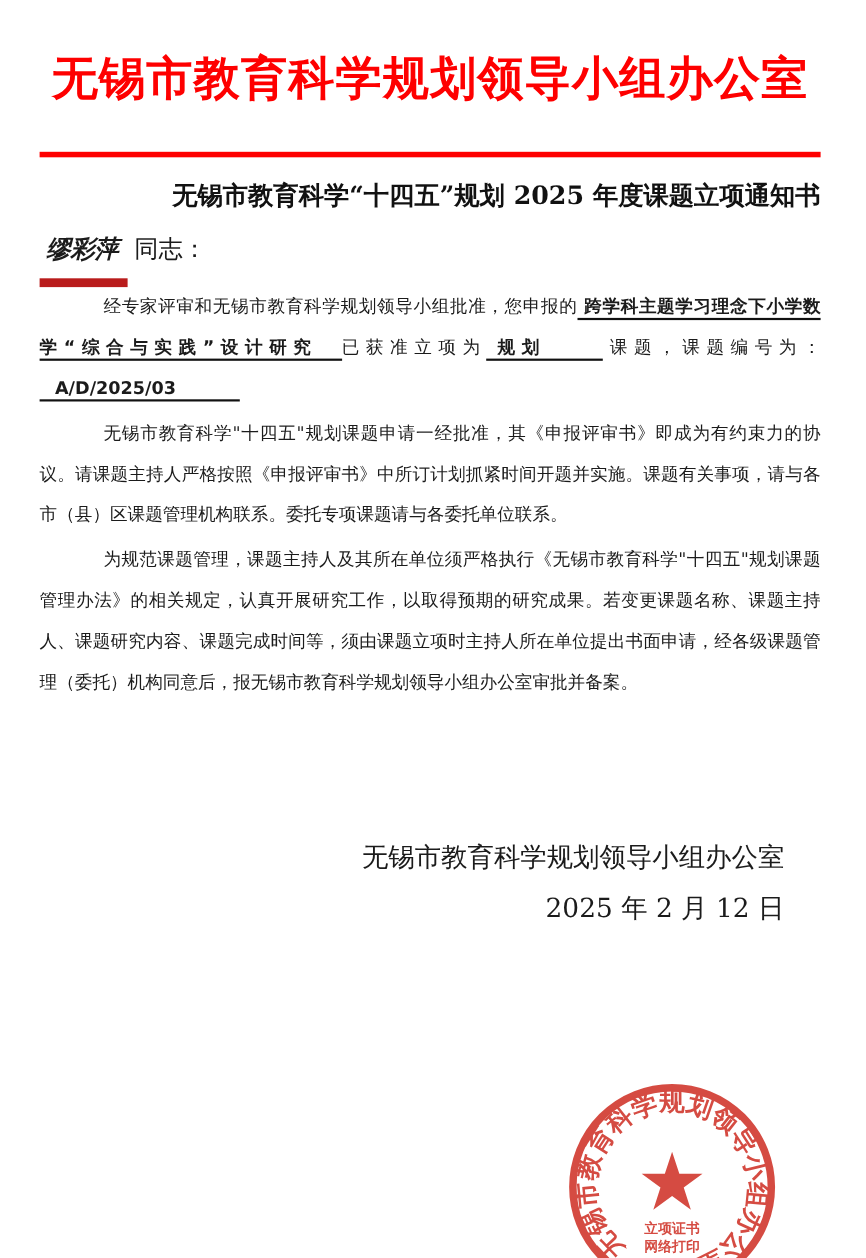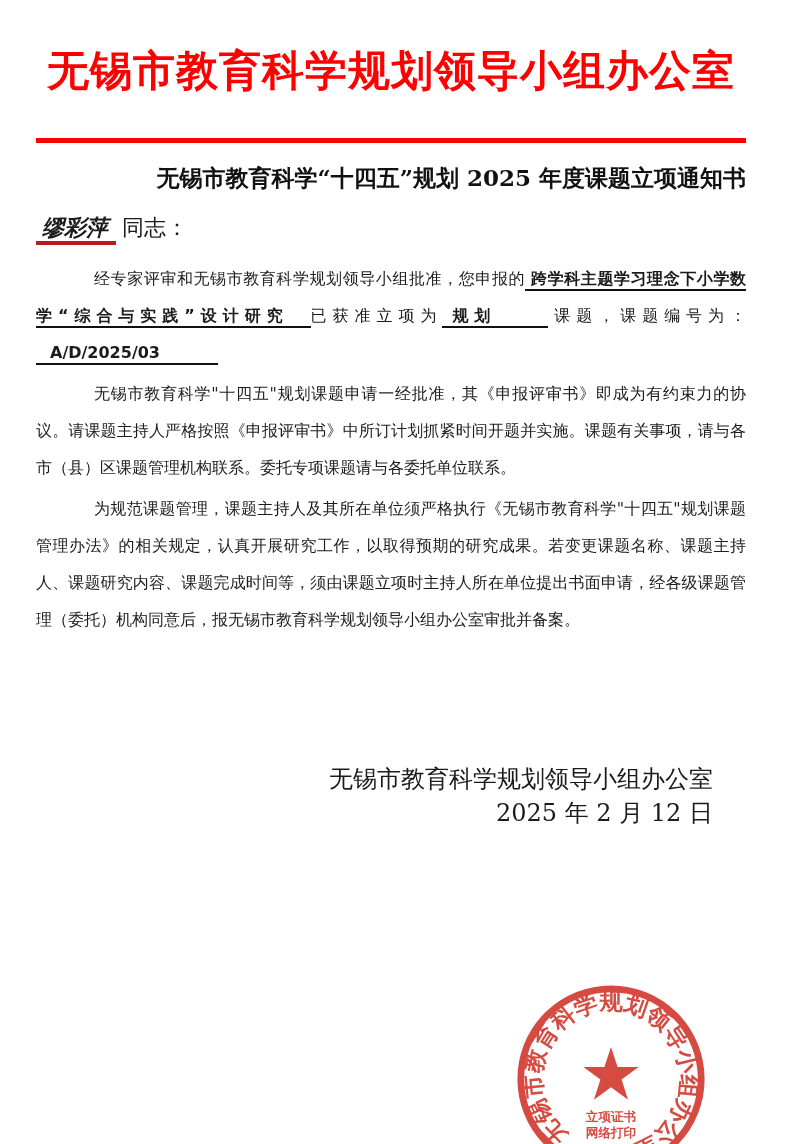--- a/index.html
+++ b/index.html
@@ -44,22 +44,22 @@
     white-space: nowrap;
   }
   .salutation {
     margin-top: 15px;
     font-size: 22px;
     line-height: 36px;
   }
   .recipient-name {
     font-weight: bold;
     font-style: italic;
-    border-bottom: 4px solid #b91c1c;
-    padding: 0 8px 1px 6px;
+    border-bottom: 8px solid #b91c1c;
+    padding: 0 8px 13px 6px;
   }
   .recipient-suffix { padding-left: 6px; }
   .body-text {
     margin-top: 14px;
     font-size: 16px;
     line-height: 37px;
     text-align: justify;
   }
   .body-text p {
     text-indent: 58px;
@@ -77,21 +77,21 @@
   .footer {
     margin-top: 124px;
     text-align: right;
     padding-right: 33px;
     font-size: 24px;
     line-height: 34px;
     position: relative;
     z-index: 1;
   }
   .footer .sig { white-space: nowrap; }
-  .footer .date { white-space: nowrap; }
+  .footer .date { margin-top: 13px; white-space: nowrap; }
   .seal {
     position: absolute;
     left: 514px;
     top: 938px;
     width: 194px;
     height: 194px;
     z-index: 2;
     opacity: 0.88;
     mix-blend-mode: multiply;
     pointer-events: none;

